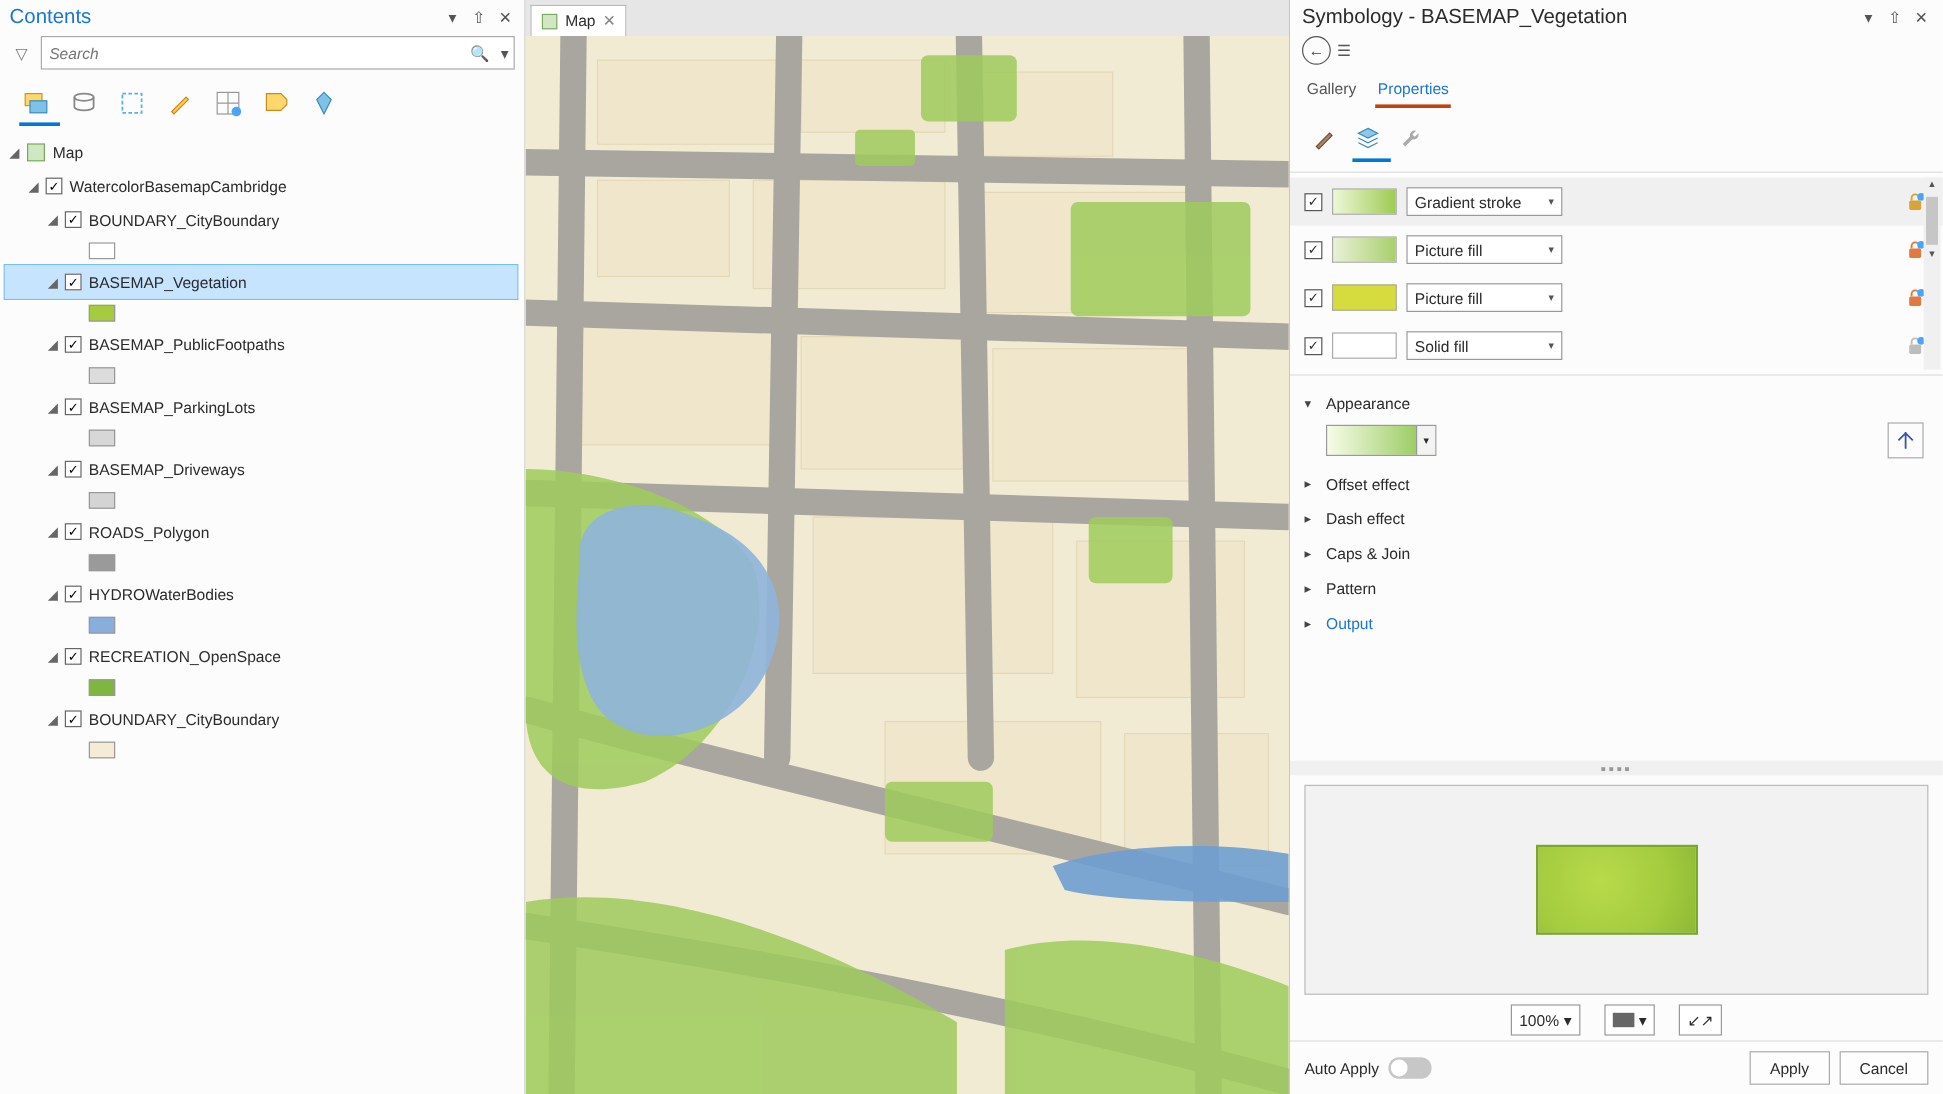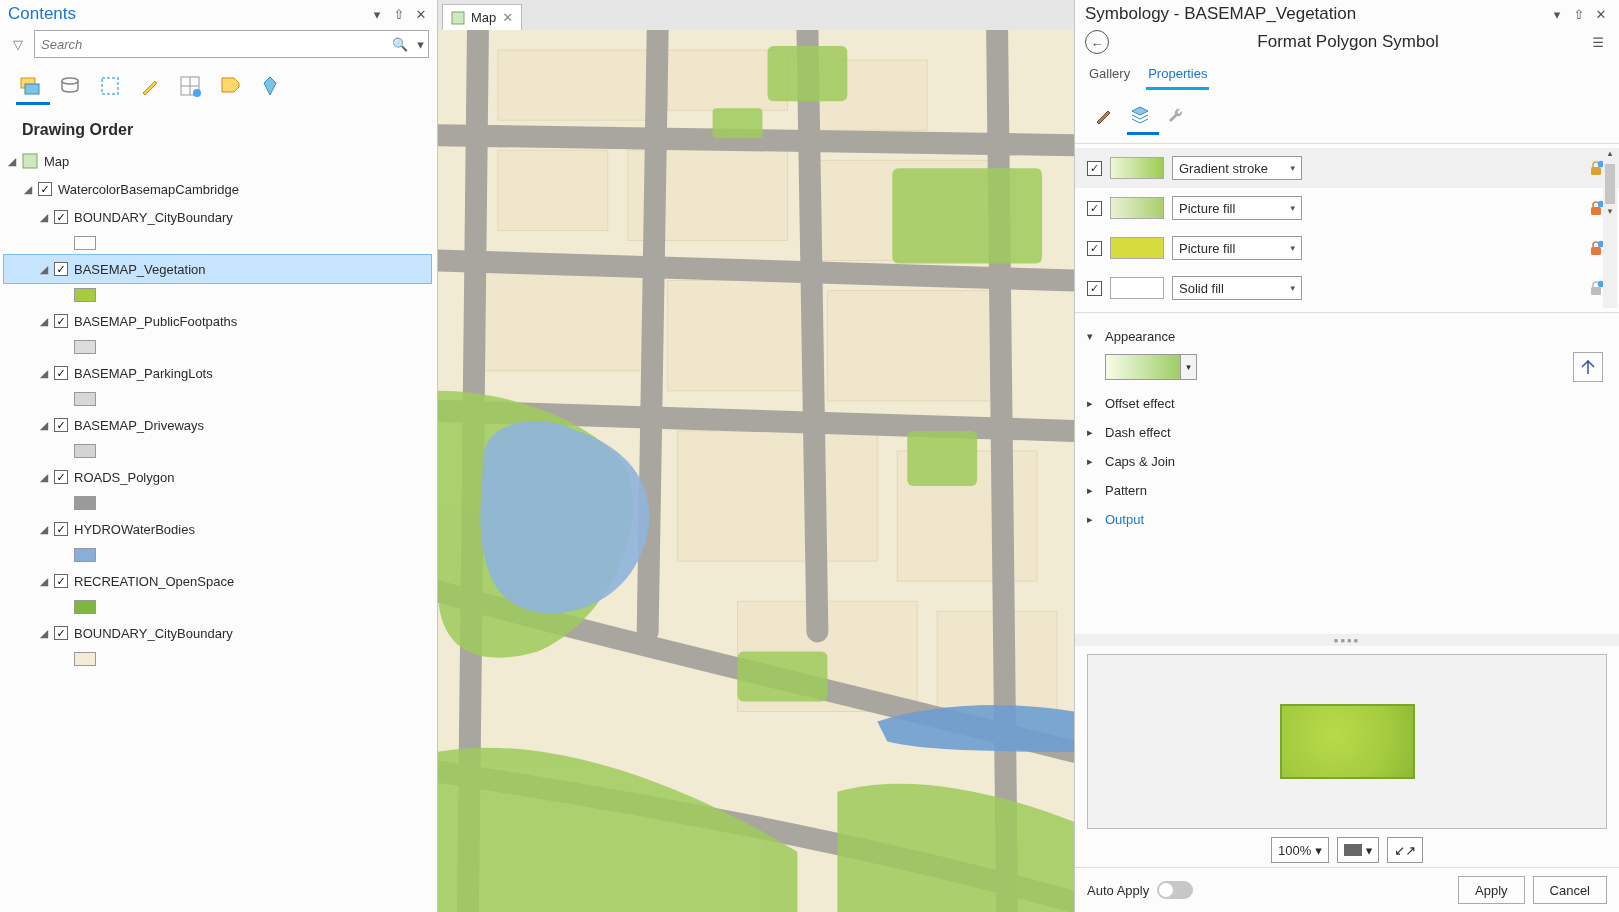--- a/index.html
+++ b/index.html
@@ -45,21 +45,21 @@
 
 .sym-pane { width:544px; height:100%; display:flex; flex-direction:column; background:#fcfcfc;}
 .sym-header { display:flex; align-items:center; padding:4px 10px;}
 .sym-header .ttl{font-size:17px; flex:1;}
 .sub-hdr { display:flex; align-items:center; padding:2px 10px 8px 10px;}
 .back-circle{width:24px;height:24px;border:1.5px solid #555;border-radius:50%;display:flex;align-items:center;justify-content:center;cursor:pointer;color:#444;}
 .sub-ttl{flex:1;text-align:center;font-size:17px;}
 .burger{width:22px;cursor:pointer;color:#555;display:flex;align-items:center;justify-content:center;}
 .sym-tabs{display:flex;gap:14px;padding:0 12px;}
 .sym-tab{padding:4px 2px 6px 2px;font-size:13px;color:#555;cursor:pointer;}
-.sym-tab.active{color:#1976d2;border-bottom:3px solid #0ea5e9;}
+.sym-tab.active{color:#1976d2;border-bottom:3px solid #c2410c;}
 .mode-icons{display:flex;gap:10px;padding:12px 16px 4px 16px;}
 .mode-icon{width:26px;height:26px;display:flex;align-items:center;justify-content:center;cursor:pointer;}
 .mode-underline{height:3px;width:32px;margin-left:52px;background:#0078d4;margin-bottom:8px;}
 .layers-list{border-top:1px solid #ddd;border-bottom:1px solid #ddd; padding:4px 0; position:relative;}
 .layer-row{display:flex;align-items:center;height:40px;gap:8px;padding:0 12px;}
 .layer-row:first-child{background:#f0f0f0;}
 .layer-cb{width:15px;height:15px;border:1px solid #555;display:flex;align-items:center;justify-content:center;background:#fff;}
 .layer-cb.checked::after{content:"✓";font-size:11px;}
 .lay-swatch{width:54px;height:22px;border:1px solid #aaa;}
 .lay-dd{width:130px;height:24px;border:1px solid #999;background:#fff;display:flex;align-items:center;padding:0 6px;justify-content:space-between;cursor:pointer;}
@@ -78,21 +78,21 @@
 .grad-combo .car{width:16px;background:#f3f3f3;border-left:1px solid #999;display:flex;align-items:center;justify-content:center;font-size:9px;}
 .flip-btn{width:30px;height:30px;border:1px solid #aaa;display:flex;align-items:center;justify-content:center;margin-left:auto;cursor:pointer;}
 .two-sw{display:flex;gap:4px;margin-left:auto;}
 .mini-sw{width:28px;height:26px;border:1px solid #999;display:flex;align-items:center;justify-content:center;}
 .spinner{width:90px;height:26px;border:1px solid #999;display:flex;margin-left:auto;}
 .spinner input{flex:1;border:none;outline:none;padding:0 4px;}
 .link-sect{color:#1976d2;}
 .resizer{height:12px;background:#f0f0f0;display:flex;align-items:center;justify-content:center;color:#999;letter-spacing:2px;cursor:row-resize;}
 .preview-box{height:175px;margin:8px 12px;border:1px solid #bbb;background:#f2f2f2;display:flex;align-items:center;justify-content:center;}
 .prev-swatch{width:135px;height:75px;background:radial-gradient(circle at 40% 40%, #b8da4a, #a4cc3e 60%, #8eb936);border:2px solid #7aa72a;}
-.preview-ctrl{display:flex;gap:8px;justify-content:center;padding:0 12px 4px 12px;}
+.preview-ctrl{display:flex;gap:20px;justify-content:center;padding:0 12px 4px 12px;}
 .pc{height:26px;border:1px solid #999;background:#fff;display:flex;align-items:center;gap:4px;padding:0 6px;cursor:pointer;}
 .footer{display:flex;align-items:center;gap:8px;padding:8px 12px;border-top:1px solid #ddd;}
 .toggle{width:36px;height:18px;border-radius:9px;background:#c7c7c7;position:relative;cursor:pointer;}
 .toggle::after{content:"";position:absolute;width:14px;height:14px;border-radius:50%;background:#fff;top:2px;left:2px;}
 .btn{height:28px;padding:0 16px;border:1px solid #aaa;background:#fdfdfd;cursor:pointer;display:flex;align-items:center;}
 </style>
 </head>
 <body>
 
 <div class="contents-pane">
@@ -148,21 +148,20 @@
           <path d="M3 3h12l5 5v4l-5 5H3z" fill="#ffd76a" stroke="#c98a1e"></path>
         </svg>
       </div>
     <div class="toolbar-btn">
         <svg width="22" height="22">
           <path d="M11 2l6 6-6 12-6-12z" fill="#7fc2e8" stroke="#3a8abf"></path>
         </svg>
       </div>
   </div>
   <div class="toolbar-underline"></div>
-  <div class="section-hdr">Drawing Order</div>
   <div class="tree">
     <div class="tree-row" style="padding-left:2px">
       <span class="twisty">◢</span>
       <svg class="layer-icon">
           <rect x="1" y="1" width="14" height="14" fill="#cfe8c2" stroke="#7aa75e"></rect>
         </svg>
       <span class="lbl">Map</span>
     </div>
     <div class="tree-row" style="padding-left:18px">
       <span class="twisty">◢</span>
@@ -305,21 +304,20 @@
   <div class="sym-header">
     <span class="ttl">Symbology - BASEMAP_Vegetation</span>
     <div class="hdr-icons">
       <span class="hdr-icon">▾</span>
       <span class="hdr-icon">⇧</span>
       <span class="hdr-icon">✕</span>
     </div>
   </div>
   <div class="sub-hdr">
     <div class="back-circle">←</div>
-    <span class="sub-ttl">Format Polygon Symbol</span>
     <div class="burger">☰</div>
   </div>
   <div class="sym-tabs">
     <div class="sym-tab">Gallery</div>
     <div class="sym-tab active">Properties</div>
   </div>
   <div class="mode-icons">
     <div class="mode-icon">
         <svg width="20" height="20">
           <path d="M3 17 L14 6 L16 8 L5 19 Z" fill="#b08060" stroke="#6e4a33"></path>

